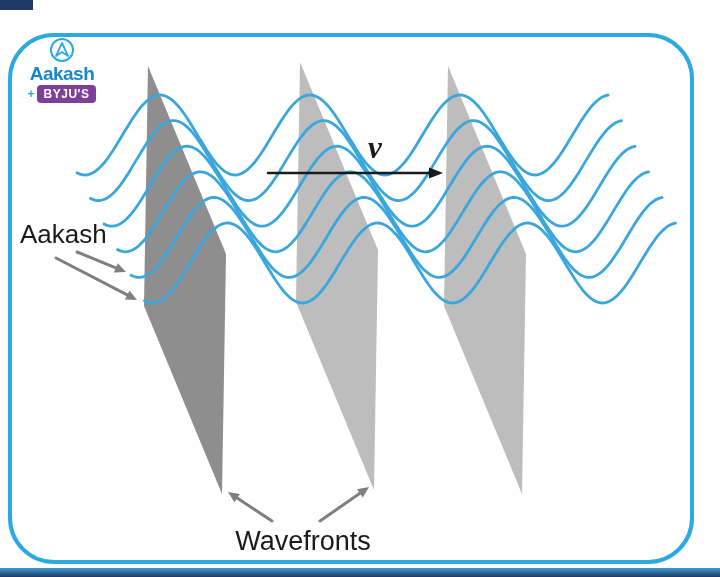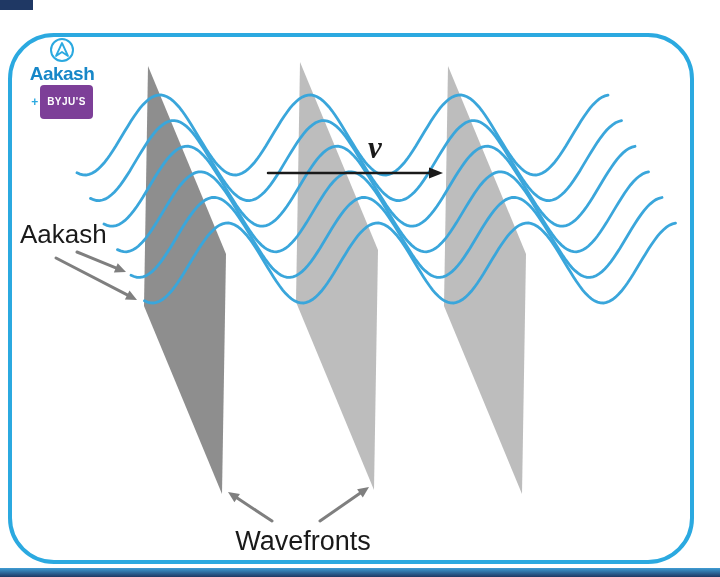--- a/index.html
+++ b/index.html
@@ -12,21 +12,21 @@
   .frame{
     position:absolute;left:8px;top:33px;width:678px;height:523px;
     border:4px solid #2BA9E0;border-radius:46px;box-sizing:content-box;
   }
   .diagram-svg{position:absolute;left:0;top:0;}
   .logo{position:absolute;left:12px;top:37px;width:100px;text-align:center;line-height:1;}
   .logo-icon{display:block;margin:0 auto;}
   .logo-brand{font-weight:bold;font-size:19px;letter-spacing:-0.5px;margin-top:1px;}
   .logo-badge-row{display:flex;align-items:center;justify-content:center;gap:2px;margin-top:2px;}
   .logo-plus{font-size:12px;font-weight:bold;}
-  .logo-badge{border-radius:4px;font-weight:bold;font-size:10px;padding:12px 7px;line-height:1;letter-spacing:0.5px;}
+  .logo-badge{border-radius:4px;font-weight:bold;font-size:12px;padding:3px 7px;line-height:1;letter-spacing:0.5px;}
   .label{position:absolute;color:#1a1a1a;}
   .waves-label{left:20px;top:219px;font-size:26px;}
   .wavefronts-label{left:0;top:526px;width:606px;text-align:center;font-size:27px;}
   .velocity-label{
     left:368px;top:130px;font-size:31px;
     font-family:"Liberation Serif",serif;font-style:italic;font-weight:600;
   }
 </style>
 </head>
 <body>

